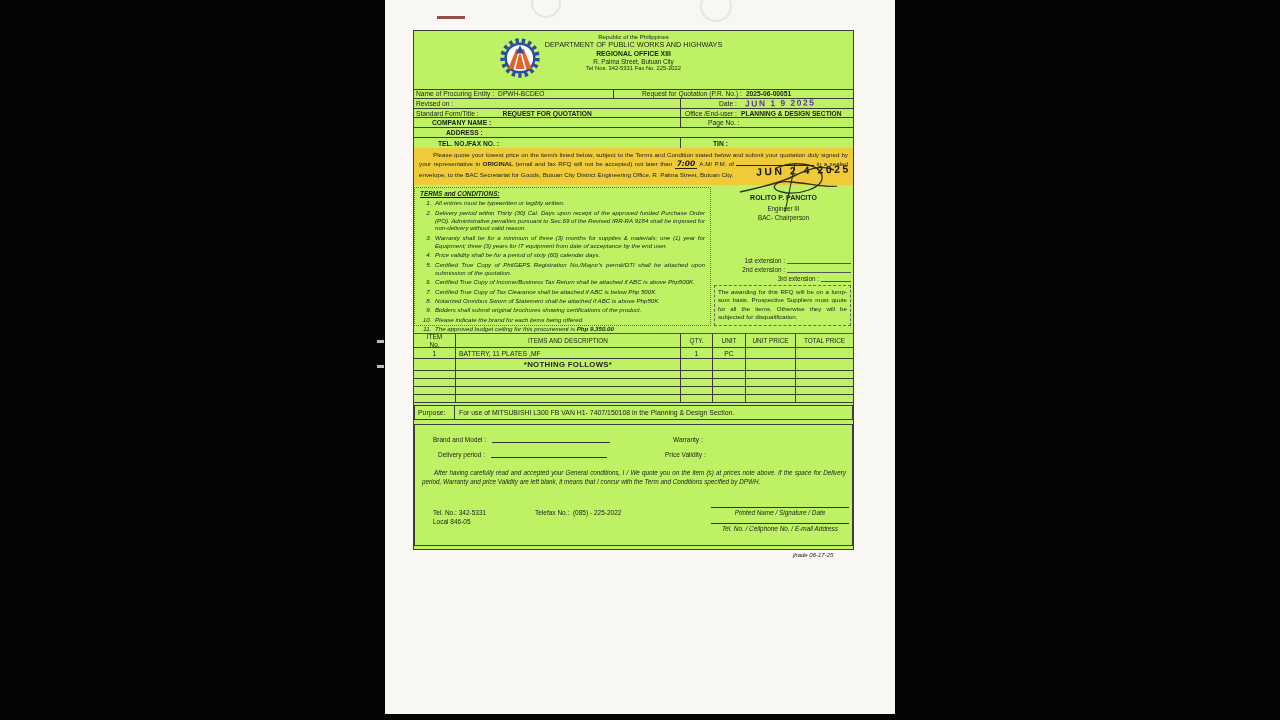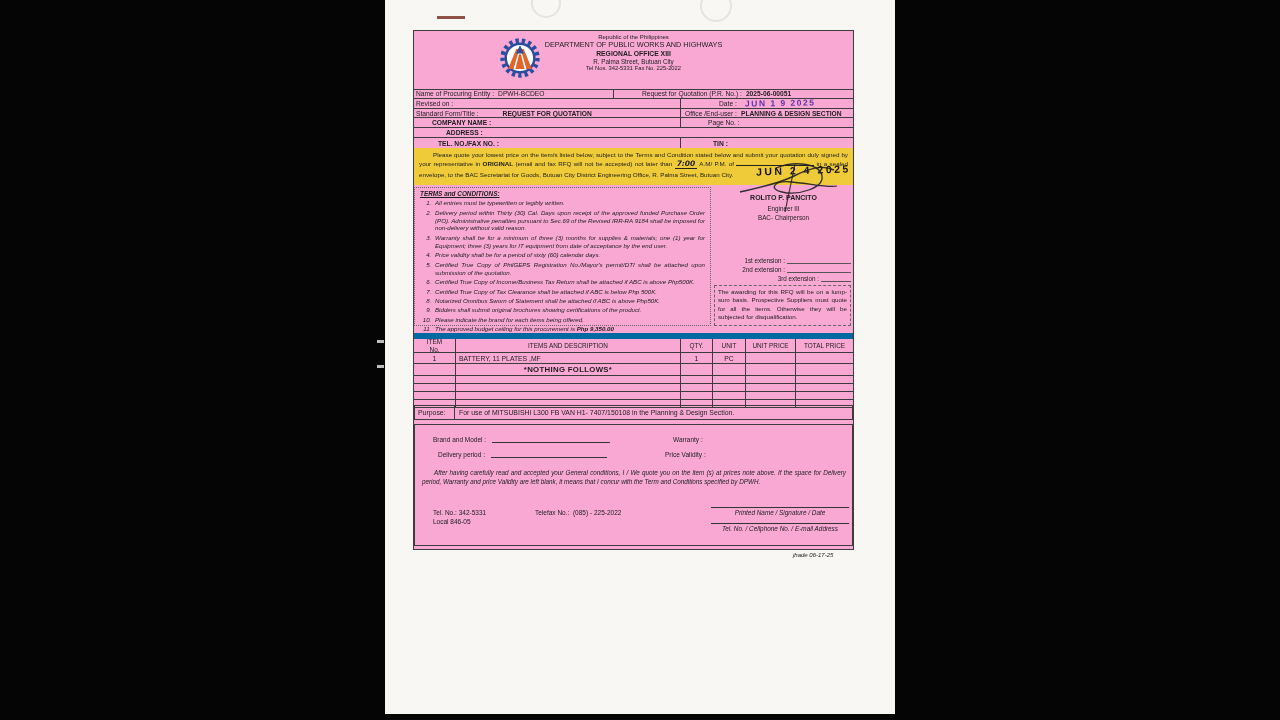--- a/index.html
+++ b/index.html
@@ -1,19 +1,19 @@
 <!DOCTYPE html>
 <html><head>
 <meta charset="utf-8">
 <style>
   html,body{margin:0;padding:0;}
   body{width:1280px;height:720px;background:#050505;position:relative;overflow:hidden;
        font-family:"Liberation Sans",sans-serif;color:#1d1d1d;}
   .page{position:absolute;left:385px;top:0;width:510px;height:714px;background:#f8f7f4;}
-  .doc{position:absolute;left:28px;top:30px;width:439px;height:518px;border:1px solid #3c3c3c;background:#f9a8d4;}
+  .doc{position:absolute;left:28px;top:30px;width:439px;height:518px;border:1px solid #3c3c3c;background:#bef264;}
 
   
   .red-dash{position:absolute;left:52px;top:16px;width:28px;height:2.5px;background:#7c3426;opacity:.85;}
   .punch{position:absolute;border-radius:50%;border:2px solid rgba(90,90,90,.12);}
   .punch.p1{left:146px;top:-12px;width:26px;height:26px;}
   .punch.p2{left:315px;top:-10px;width:28px;height:28px;}
   .edge-mark{position:absolute;background:#bdbdbd;width:7px;height:3px;}
 
   
   .hdr{position:absolute;left:0;top:0;width:100%;height:58px;border-bottom:1px solid #3c3c3c;text-align:center;line-height:1.18;}
@@ -57,21 +57,21 @@
   .sig-name{font-size:7px;font-weight:bold;}
   .sig-line{font-size:6.3px;}
   .sig-svg{position:absolute;left:353px;top:158px;pointer-events:none;}
   .extensions{position:absolute;left:300px;top:224px;width:137px;font-size:6.3px;}
   .ext-row{display:flex;justify-content:flex-end;align-items:flex-end;height:9px;}
   .ext-line{width:64px;border-bottom:1px solid #555;height:7px;margin-left:2px;}
   .award-note{position:absolute;left:300px;top:254px;width:137px;height:41px;border:1px dashed #666;box-sizing:border-box;
               font-size:6.2px;line-height:1.35;padding:2px 3px;text-align:justify;}
 
   
-  .items{position:absolute;left:0;top:302px;width:439px;border-top:6px solid #0369a1;font-size:6.8px;}
+  .items{position:absolute;left:0;top:302px;width:439px;border-top:1px solid #0369a1;font-size:6.8px;}
   .trow{display:flex;border-bottom:1px solid #3c3c3c;box-sizing:border-box;}
   .c{box-sizing:border-box;border-right:1px solid #3c3c3c;display:flex;align-items:center;justify-content:center;text-align:center;overflow:hidden;}
   .c:last-child{border-right:none;}
   .c1{width:42px;} .c2{width:225px;} .c3{width:32px;} .c4{width:33px;} .c5{width:50px;} .c6{flex:1;}
   .h14{height:14px;} .h11{height:11px;} .h12{height:12px;} .h8{height:8px;}
   .th{font-size:6.4px;line-height:1.1;}
   .desc-left{justify-content:flex-start;padding-left:3px;text-align:left;}
   .nf{font-weight:bold;font-size:7.8px;letter-spacing:.3px;}
 
   

